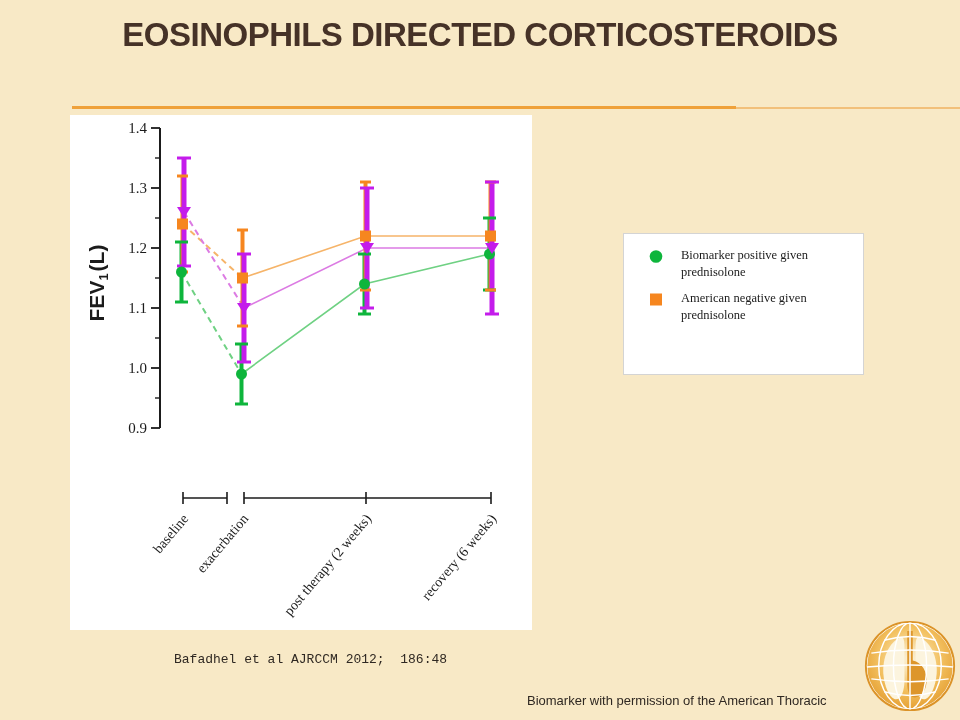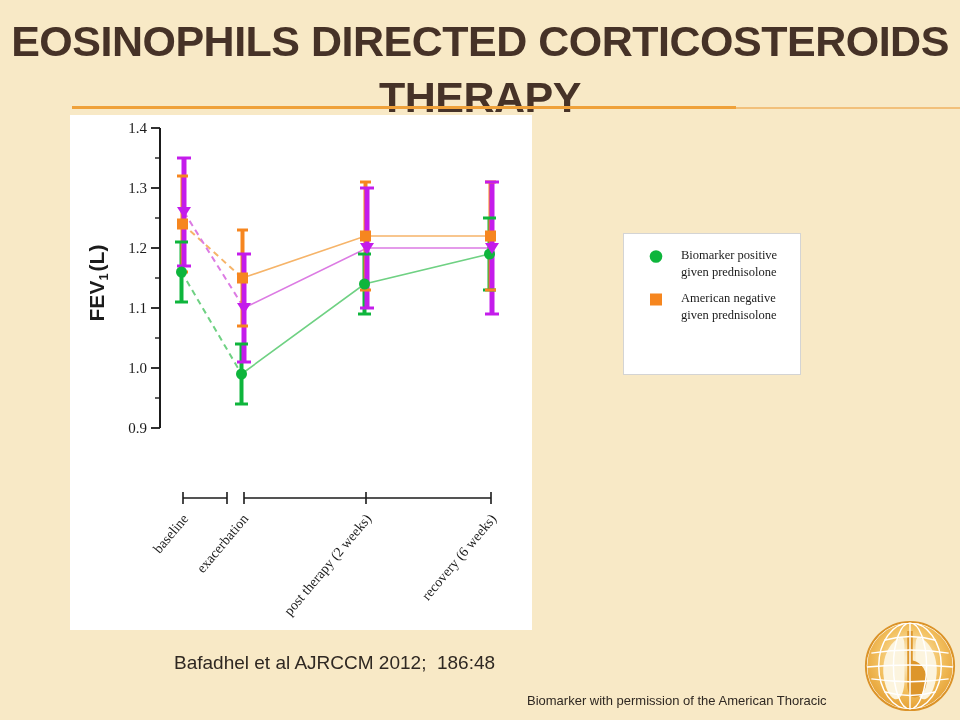--- a/index.html
+++ b/index.html
@@ -1,40 +1,39 @@
 <!DOCTYPE html>
 <html><head>
 <meta charset="utf-8">
 <style>
   html,body{margin:0;padding:0;}
   body{width:960px;height:720px;overflow:hidden;font-family:"Liberation Sans",sans-serif;}
   .slide{position:absolute;width:960px;height:720px;background:#F8E9C6;}
   .title{position:absolute;top:14px;left:0;right:0;text-align:center;
-         font-weight:bold;font-size:43px;line-height:1.3;letter-spacing:-0.5px;color:#463227;}
+         font-weight:bold;font-size:33px;line-height:1.3;letter-spacing:-0.5px;color:#463227;}
   .divider-main{position:absolute;left:72px;top:106px;width:664px;height:3px;background:#EFA13A;}
   .divider-tail{position:absolute;left:736px;top:107px;right:0;height:2px;background:#F2C07A;}
   .chart-panel{position:absolute;left:70px;top:115px;width:462px;height:515px;background:#ffffff;}
   .chart-panel svg{position:absolute;left:0;top:0;}
-  .legend{position:absolute;left:623px;top:233px;width:178px;height:142px;background:#ffffff;
+  .legend{position:absolute;left:623px;top:233px;width:241px;height:142px;background:#ffffff;
           border:1px solid #d4d4d4;box-sizing:border-box;padding:13px 6px 0 24px;}
   .lg-row{display:flex;align-items:flex-start;margin-bottom:10px;}
   .lg-marker{flex:0 0 16px;margin-top:2px;margin-right:17px;line-height:0;}
   .lg-label{width:152px;font-family:"Liberation Serif",serif;font-size:12.5px;line-height:1.32;color:#1b1b1b;}
-  .cite-left{position:absolute;left:174px;top:652px;font-size:19px;color:#2F2822;white-space:pre;}
+  .cite-left{position:absolute;left:174px;top:652px;font-size:13px;color:#2F2822;white-space:pre;font-family:Liberation Mono, monospace;}
   .cite-right{position:absolute;left:527px;top:648px;width:340px;font-size:13px;line-height:21px;color:#2F2822;white-space:pre;}
   .logo{position:absolute;left:864px;top:619px;}
 </style>
 </head>
 <body>
 
 <div class="slide">
 
   <h1 class="title" style="margin:0;">
     <div>EOSINOPHILS DIRECTED CORTICOSTEROIDS</div>
-    <div>THERAPY</div>
   </h1>
 
   <div class="divider-main"></div>
   <div class="divider-tail"></div>
 
   <div class="chart-panel">
     <svg id="chart-svg" width="462" height="515" viewBox="0 0 462 515">
         <g stroke="#1b1b1b">
           <line x1="90" y1="13" x2="90" y2="313" stroke-width="2"></line>
           <line x1="81" y1="313" x2="90" y2="313" stroke-width="1.8"></line>

